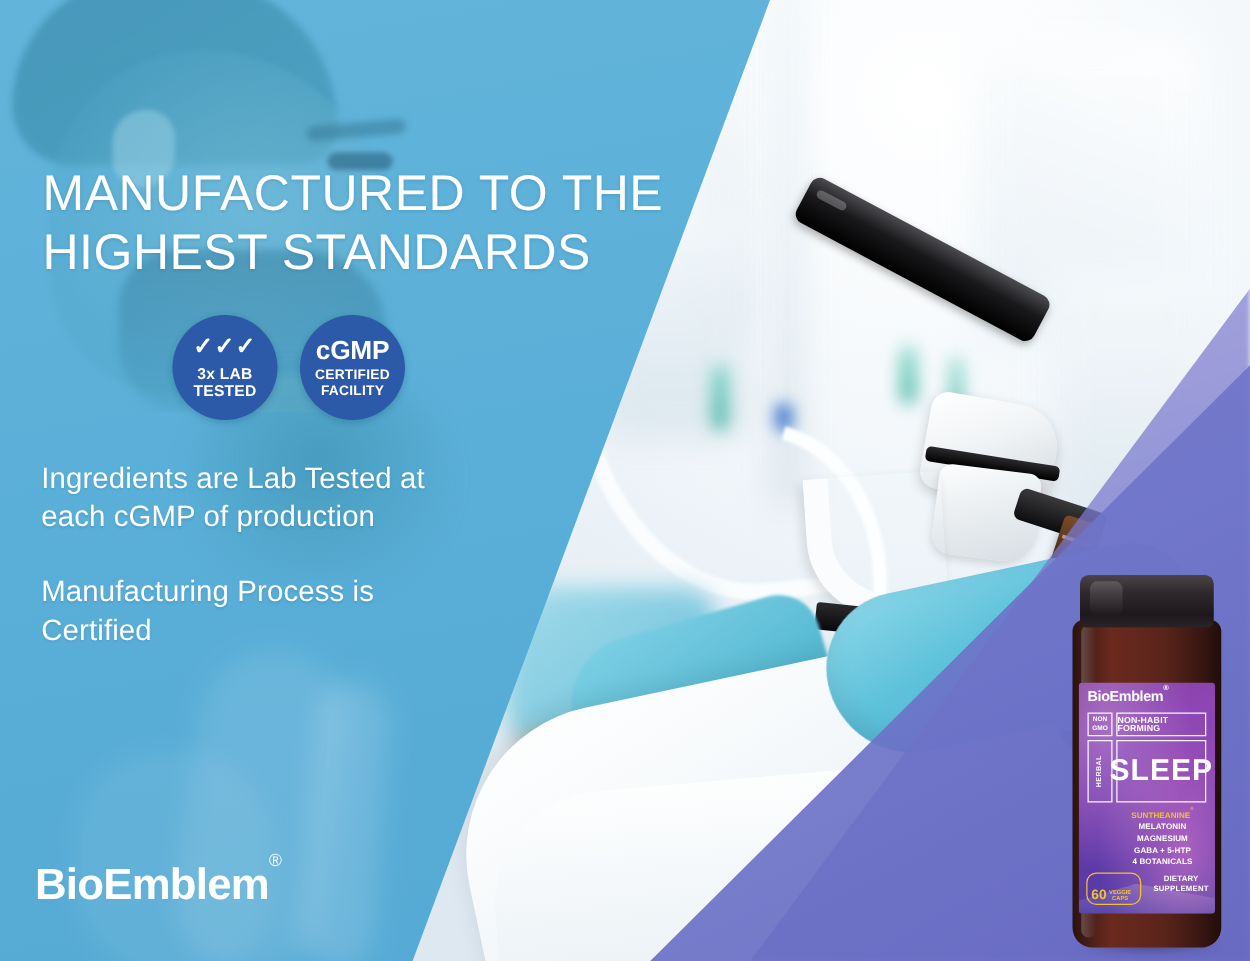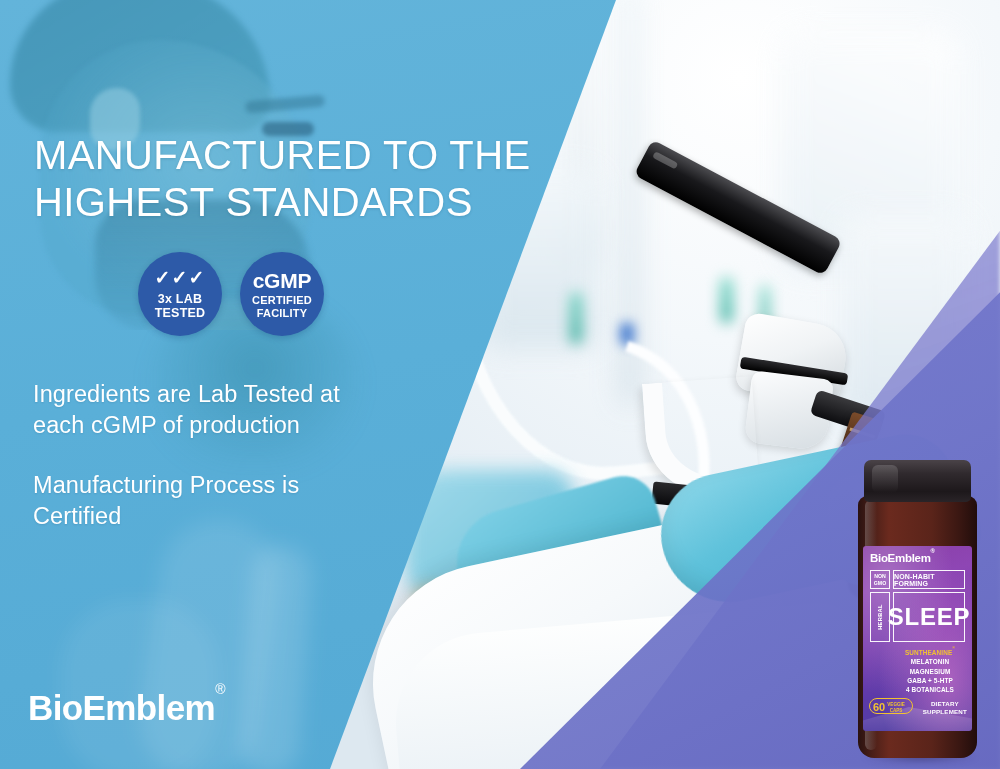--- a/index.html
+++ b/index.html
@@ -321,21 +321,21 @@
   .badge-checks {
     font-size:19px; line-height:1; letter-spacing:1px;
     margin-bottom:5px; font-weight:700;
   }
   .badge-line {
     font-size:12.5px; font-weight:700; line-height:1.12; letter-spacing:.2px;
   }
   .badge-line.big { font-size:21px; letter-spacing:-.2px; margin-bottom:2px; }
   .badge-line.sm  { font-size:11px; }
 
-  .body-copy { position:absolute; left:33px; top:379px; width:400px; color:#ffffff; }
+  .body-copy { position:absolute; left:33px; top:367px; width:400px; color:#ffffff; }
   .para {
     font-size:23.5px;
     line-height:1.3;
     font-weight:400;
     letter-spacing:.1px;
     text-shadow:0 1px 2px rgba(10,60,90,.14);
   }
   .para + .para { margin-top:30px; }
   .para div { white-space:nowrap; }
 
@@ -416,21 +416,21 @@
     text-align:center;
     font-size:6.4px; font-weight:700; line-height:1.45; letter-spacing:.1px;
   }
   .ingredients .hero { color:#f2c230; }
   .ingredients .hero sup { font-size:3.6px; position:relative; top:-.7em; }
 
   .caps-badge {
     position:absolute; left:6px; top:152px;
     width:44px; height:16px;
     border:1.2px solid #f2c230; border-radius:8px;
-    display:flex; align-items:flex-end; gap:2px; padding:0 3px;
+    display:flex; align-items:flex-start; gap:2px; padding:12px 3px;
     color:#f2c230;
   }
   .caps-num { font-size:11px; font-weight:700; line-height:1; }
   .caps-txt { font-size:4.6px; font-weight:700; line-height:1.15; text-align:center; }
 
   .dietary {
     position:absolute; right:5px; top:154px;
     text-align:center; font-size:6.2px; font-weight:700;
     line-height:1.35; letter-spacing:.2px;
   }

